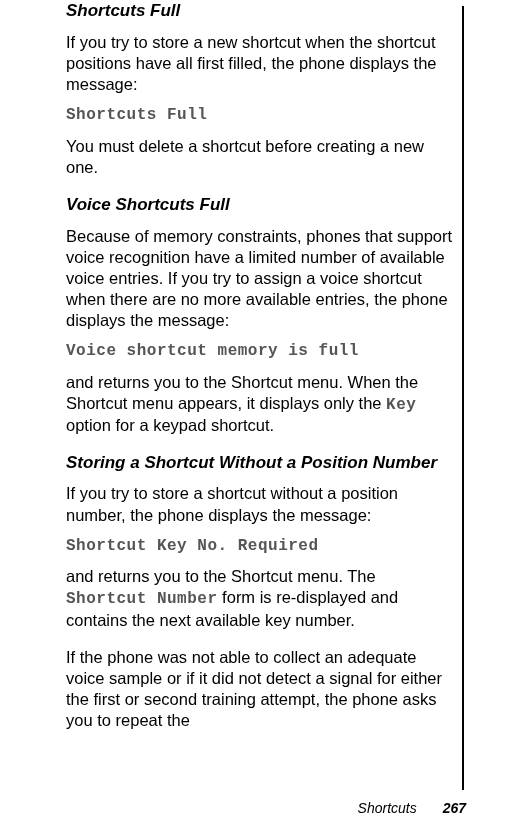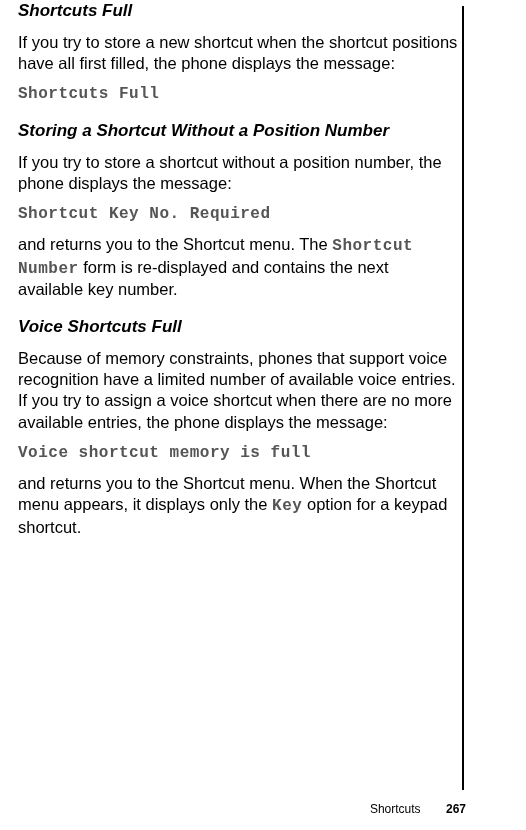--- a/index.html
+++ b/index.html
@@ -56,65 +56,69 @@
   }
   .mono-inline {
     font-family: "Courier New", monospace;
     font-weight: bold;
     letter-spacing: 0.5px;
     font-size: 16px;
     color: #555;
   }
   .block {
     margin-bottom: 16px;
+    margin-left: 48px;
   }
   .footer {
     position: absolute;
     bottom: 14px;
     right: 60px;
     font-family: Arial, Helvetica, sans-serif;
-    font-size: 12px;
+    font-style: italic;
+    font-size: 14px;
   }
   .footer .num {
     font-weight: bold;
     margin-left: 22px;
   }
 </style>
 </head>
 <body>
 
 <div class="page">
   <div class="ruler"></div>
   <div class="content">
 
     <div class="block">
       <h3 class="section">Shortcuts Full</h3>
       <p>If you try to store a new shortcut when the shortcut positions have all first filled, the phone displays the message:</p>
       <div class="mono">Shortcuts Full</div>
+      <p>You must delete a shortcut before creating a new one.</p>
+    </div>
+
+    <div class="block">
+      <h3 class="section">Voice Shortcuts Full</h3>
+      <p>Because of memory constraints, phones that support voice recognition have a limited number of available voice entries. If you try to assign a voice shortcut when there are no more available entries, the phone displays the message:</p>
+      <div class="mono">Voice shortcut memory is full</div>
+      <p>
+        <span>and returns you to the Shortcut menu. When the Shortcut menu appears, it displays only the </span><span class="mono-inline">Key</span><span> option for a keypad shortcut.</span>
+      </p>
     </div>
 
     <div class="block">
       <h3 class="section multi">Storing a Shortcut Without a Position Number</h3>
       <p>If you try to store a shortcut without a position number, the phone displays the message:</p>
       <div class="mono">Shortcut Key No. Required</div>
       <p>
         <span>and returns you to the Shortcut menu. The </span><span class="mono-inline">Shortcut Number</span><span> form is re-displayed and contains the next available key number.</span>
       </p>
     </div>
 
-    <div class="block">
-      <h3 class="section">Voice Shortcuts Full</h3>
-      <p>Because of memory constraints, phones that support voice recognition have a limited number of available voice entries. If you try to assign a voice shortcut when there are no more available entries, the phone displays the message:</p>
-      <div class="mono">Voice shortcut memory is full</div>
-      <p>
-        <span>and returns you to the Shortcut menu. When the Shortcut menu appears, it displays only the </span><span class="mono-inline">Key</span><span> option for a keypad shortcut.</span>
-      </p>
-    </div>
-
     <div class="block" style="margin-bottom:0">
+      <p style="margin-bottom:0">If the phone was not able to collect an adequate voice sample or if it did not detect a signal for either the first or second training attempt, the phone asks you to repeat the</p>
     </div>
 
   </div>
 
   <div class="footer">
     <span>Shortcuts</span>
     <span class="num">267</span>
   </div>
 </div>
 

